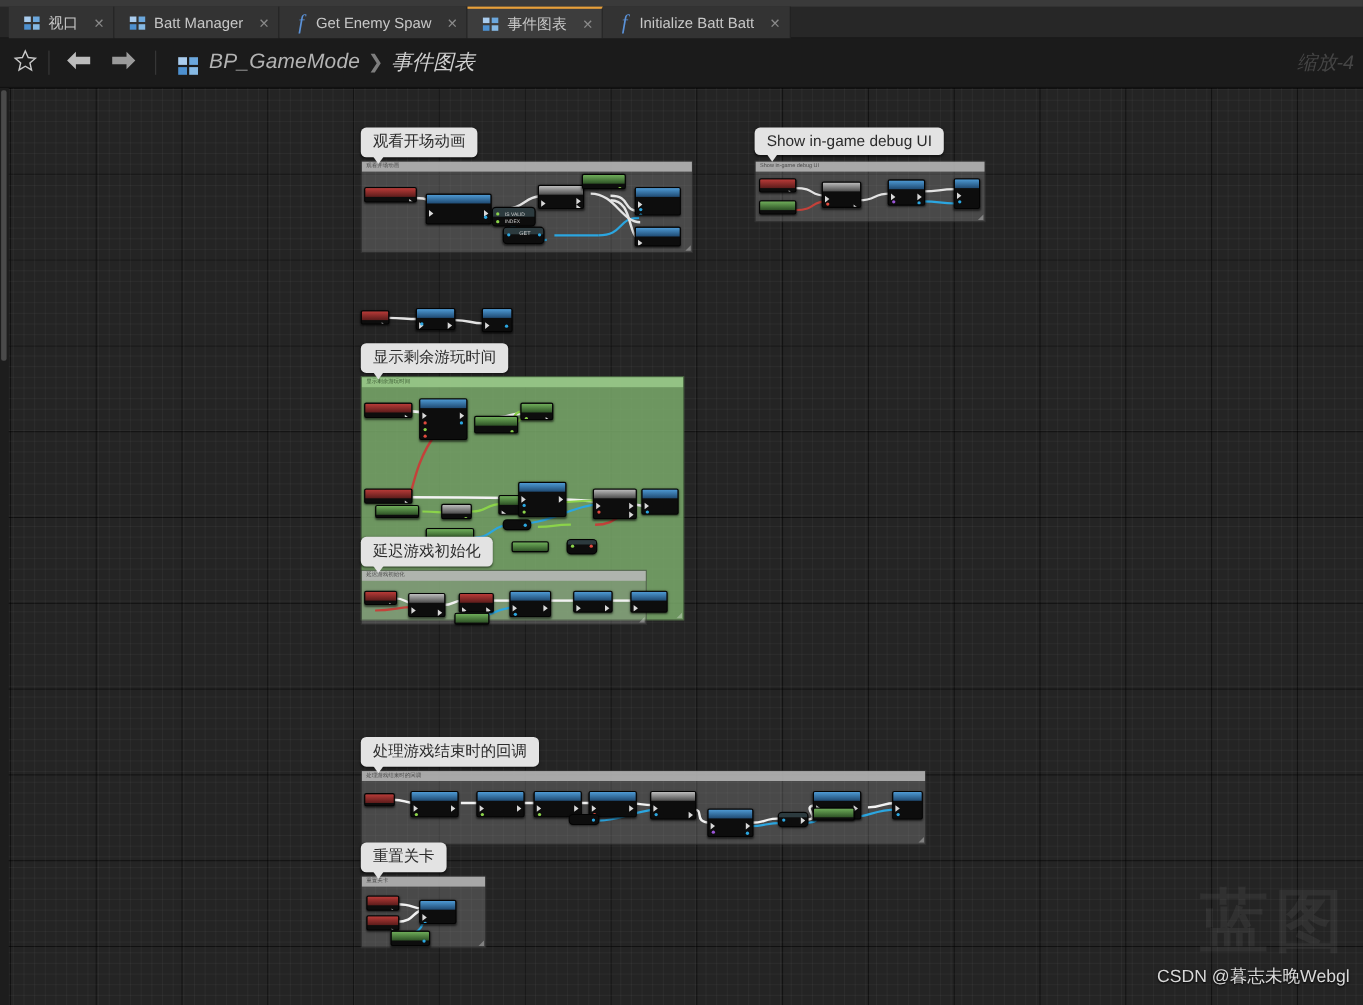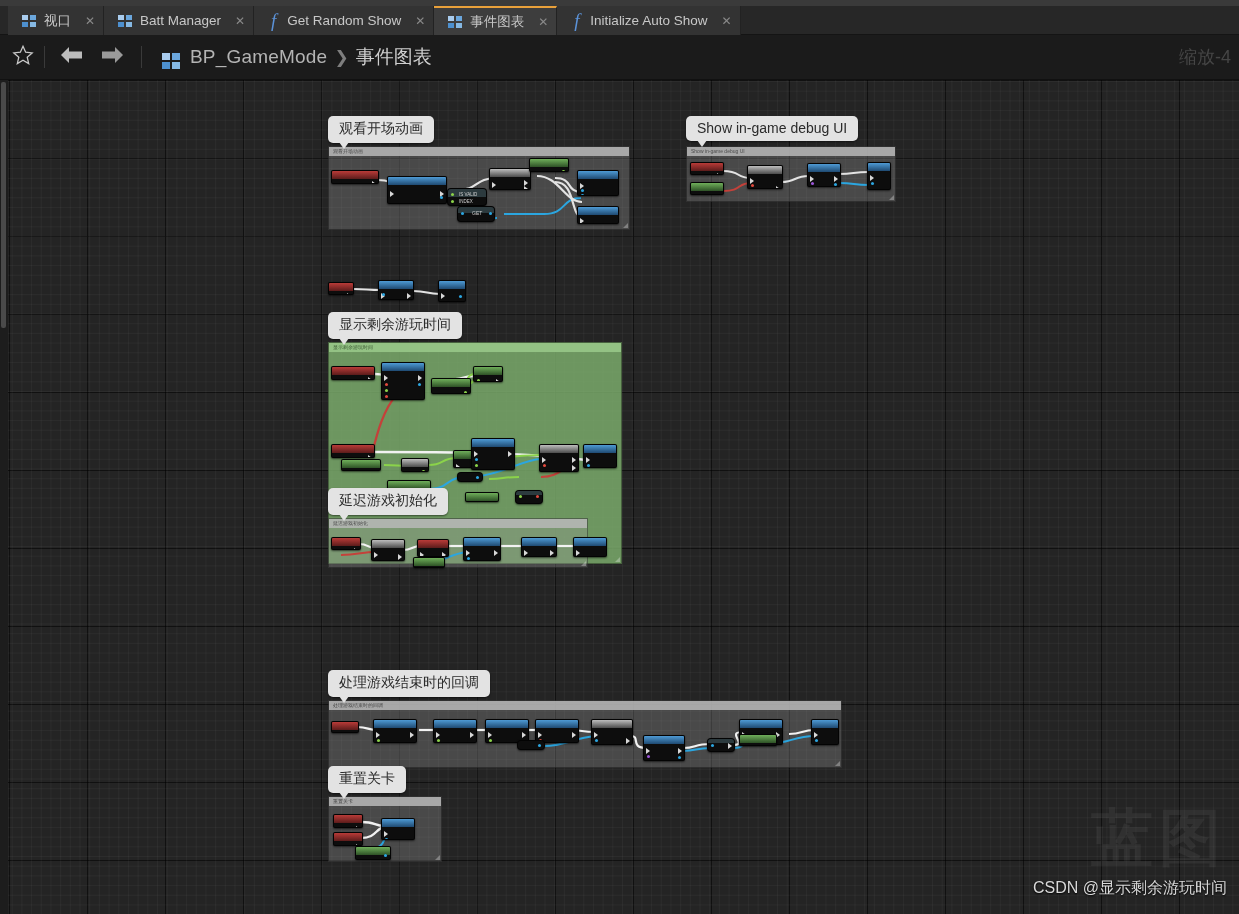--- a/index.html
+++ b/index.html
@@ -68,20 +68,21 @@
   }
 
   
   .toolbar {
     position: absolute; top: 35px; left: 0;
     width: 1239px; height: 45px;
     background: #1b1b1b;
     display: flex; align-items: center;
     padding-left: 12px;
     border-bottom: 1px solid #111;
+    font-style: italic;
   }
   .tb-icon { cursor: pointer; flex: none; }
   .tb-sep {
     width: 1px; height: 22px; background: #3a3a3a; margin: 0 10px;
     flex: none;
   }
   .crumb-icon { margin-right: 10px; }
   .crumb {
     color: #b4b4b4; font-size: 19px; letter-spacing: .2px;
     cursor: pointer;
@@ -255,38 +256,38 @@
         <i></i>
         <i></i>
         <i></i>
       </span>
     <span class="tab-label">Batt Manager</span>
     <span class="tab-close">✕</span>
   </div>
 
   <div class="tab">
     <span class="ico-fx">f</span>
-    <span class="tab-label">Get Random Show</span>
+    <span class="tab-label">Get Enemy Spaw</span>
     <span class="tab-close">✕</span>
   </div>
 
   <div class="tab active">
     <span class="ico-grid">
         <i></i>
         <i></i>
         <i></i>
         <i></i>
       </span>
     <span class="tab-label">事件图表</span>
     <span class="tab-close">✕</span>
   </div>
 
   <div class="tab">
     <span class="ico-fx">f</span>
-    <span class="tab-label">Initialize Auto Show</span>
+    <span class="tab-label">Initialize Batt Batt</span>
     <span class="tab-close">✕</span>
   </div>
 </div>
 
 <div class="toolbar">
   <span class="tb-icon">
     <svg width="22" height="22" viewBox="0 0 24 24">
         <polygon points="12,2.5 14.9,9 22,9.7 16.6,14.4 18.2,21.4 12,17.7 5.8,21.4 7.4,14.4 2,9.7 9.1,9" fill="none" stroke="#c9c9c9" stroke-width="1.4"></polygon>
       </svg>
   </span>
@@ -816,15 +817,15 @@
         <div class="nhead nhead-green"></div>
         <div class="nbody">
           <div class="pin-dot p-blue" style="right:3px; bottom:2px;"></div>
         </div>
       </div>
       <div class="cbox-resizer"></div>
     </div>
   </div>
 
   <div class="watermark-logo">蓝图</div>
-  <div class="watermark-text">CSDN @显示剩余游玩时间</div>
+  <div class="watermark-text">CSDN @暮志未晚Webgl</div>
 
 </div>
 
 </body></html>

